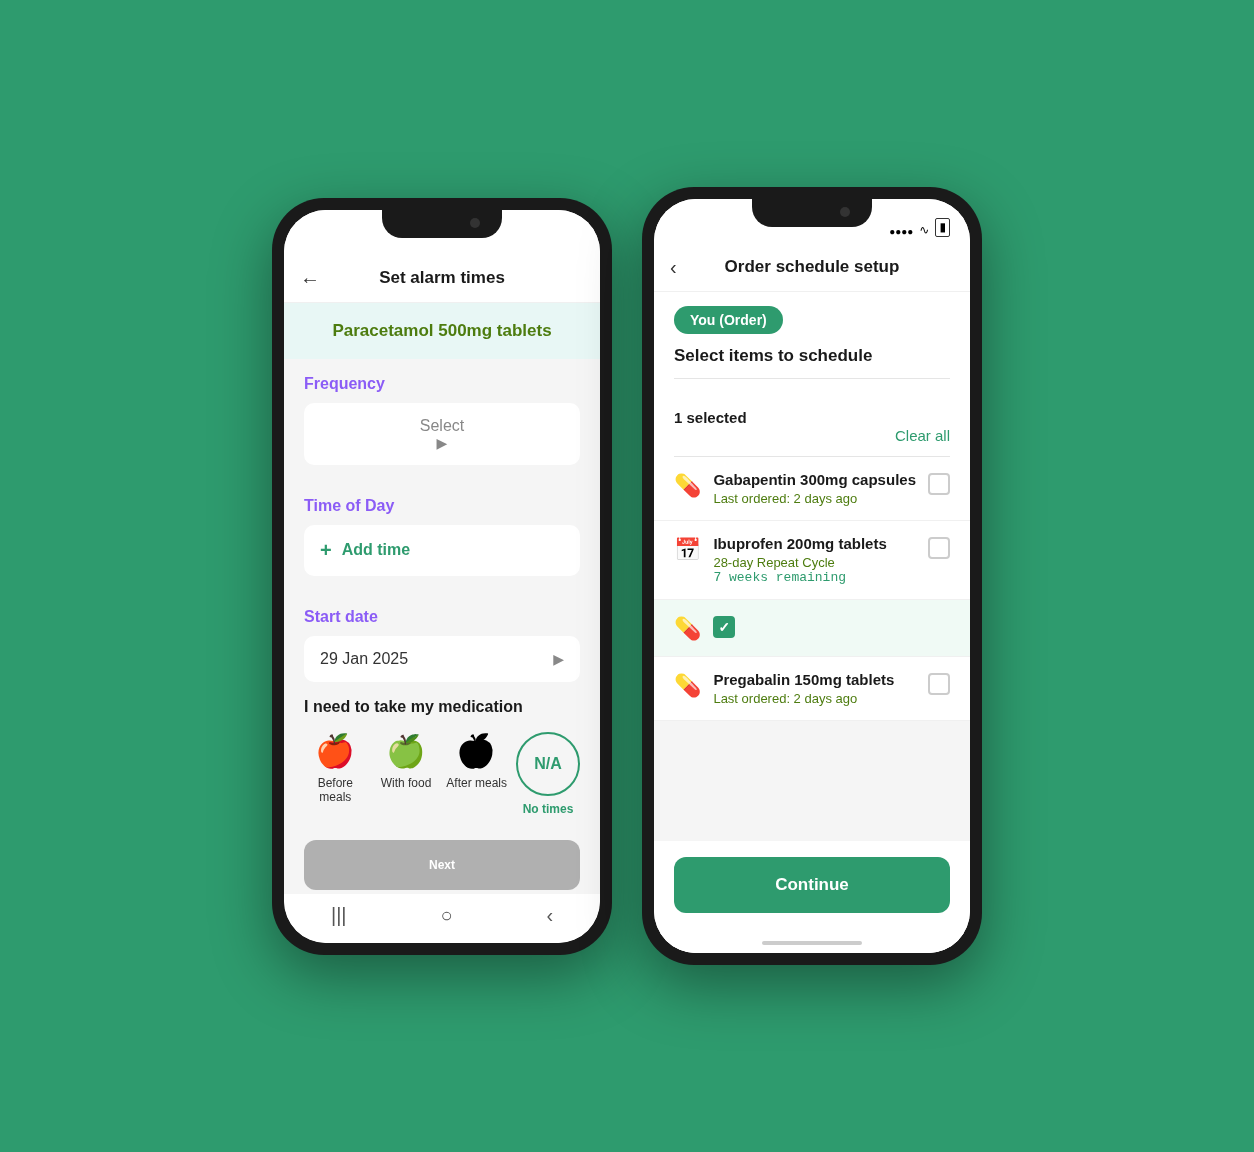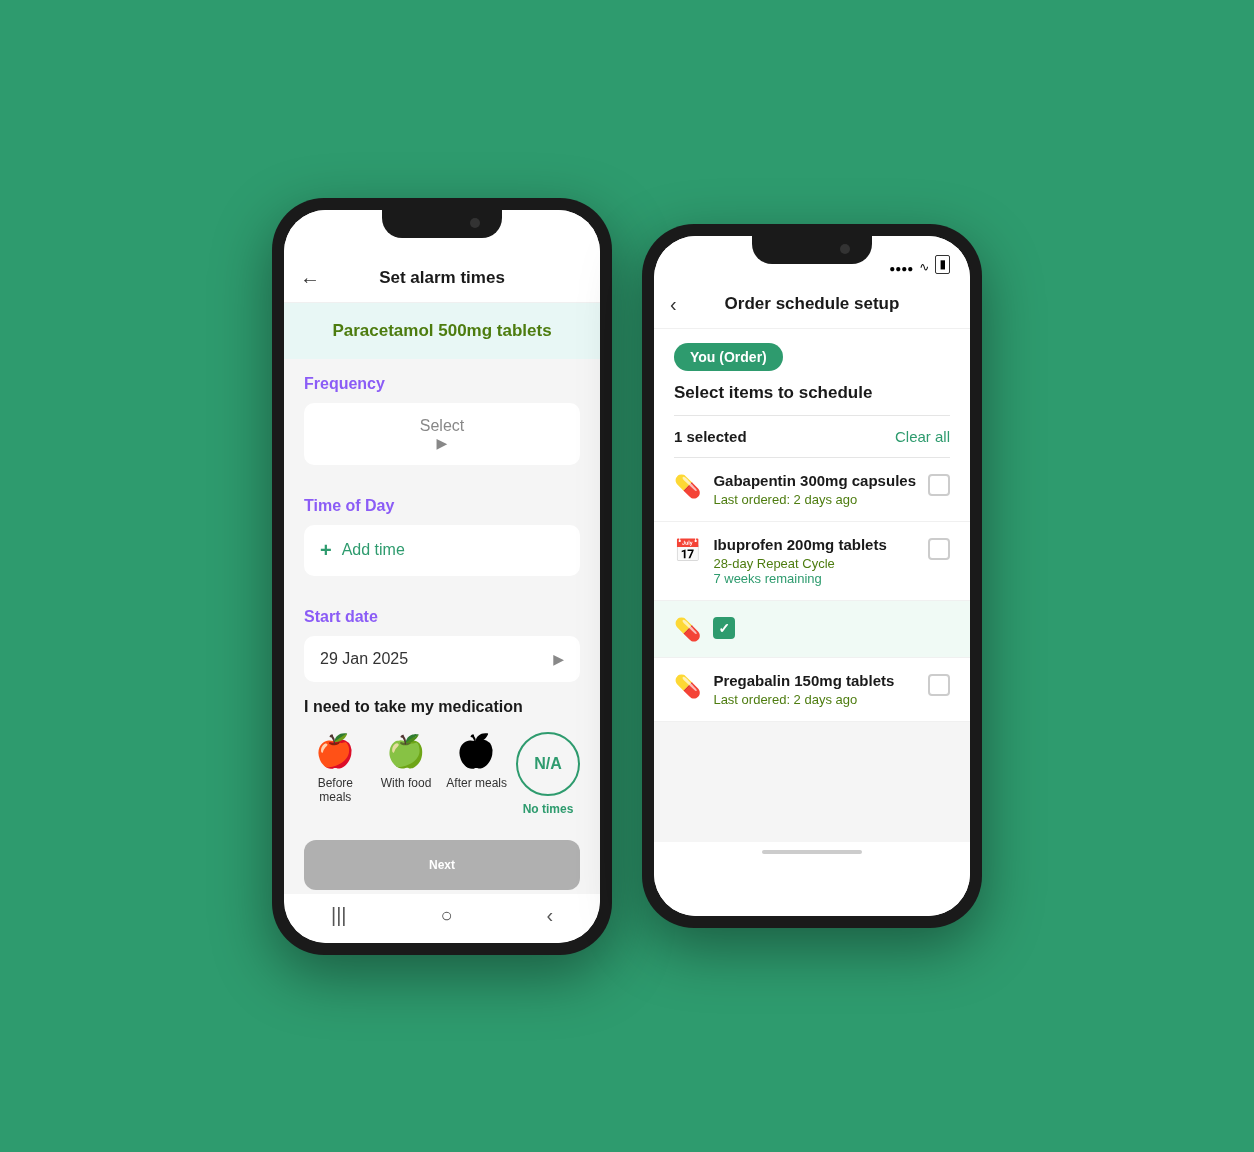--- a/index.html
+++ b/index.html
@@ -138,21 +138,21 @@
       cursor: pointer;
     }
     .add-time-plus {
       color: #2e9b6e;
       font-size: 20px;
       font-weight: 700;
     }
     .add-time-text {
       color: #2e9b6e;
       font-size: 16px;
-      font-weight: 400;
+      font-weight: 700;
     }
     .date-row {
       background: white;
       border-radius: 10px;
       padding: 14px 16px;
       display: flex;
       align-items: center;
       justify-content: space-between;
       margin-bottom: 16px;
     }
@@ -264,20 +264,21 @@
     }
     .selected-count {
       font-size: 15px;
       font-weight: 600;
       color: #1a1a1a;
     }
     .clear-all {
       font-size: 15px;
       color: #2e9b6e;
       cursor: pointer;
+      margin-top: 36px;
     }
     .med-item {
       background: white;
       padding: 14px 20px;
       display: flex;
       align-items: flex-start;
       gap: 12px;
       border-bottom: 1px solid #f0f0f0;
     }
     .med-item.selected {
@@ -298,20 +299,21 @@
       margin-bottom: 3px;
     }
     .med-item-sub {
       font-size: 13px;
       color: #4d7c0f;
     }
     .med-item-sub-green {
       font-size: 13px;
       color: #2e9b6e;
       font-weight: 500;
+      font-family: Liberation Mono, monospace;
     }
     .checkbox {
       width: 22px;
       height: 22px;
       border-radius: 4px;
       border: 2px solid #ccc;
       display: flex;
       align-items: center;
       justify-content: center;
       margin-top: 2px;
@@ -486,20 +488,21 @@
           <span class="med-item-icon">💊</span>
           <div class="med-item-info">
             <div class="med-item-name">Pregabalin 150mg tablets</div>
             <div class="med-item-sub">Last ordered: 2 days ago</div>
           </div>
           <div class="checkbox"></div>
         </div>
 
         <div class="empty-space"></div>
 
+        <div class="continue-btn">Continue</div>
 
         <div style="height:20px; display:flex; justify-content:center; align-items:center; background:white; border-radius: 0 0 42px 42px;">
           <div style="width:100px; height:4px; background:#ccc; border-radius:4px;"></div>
         </div>
       </div>
     </div>
   </div>
 
 </div>
 

